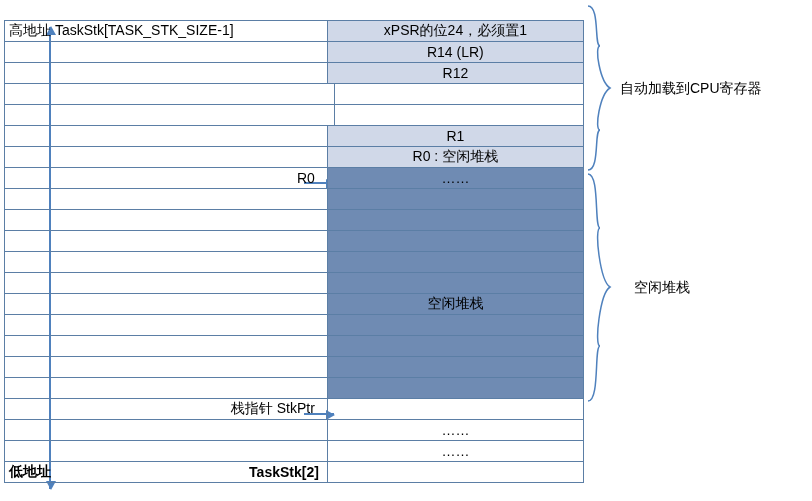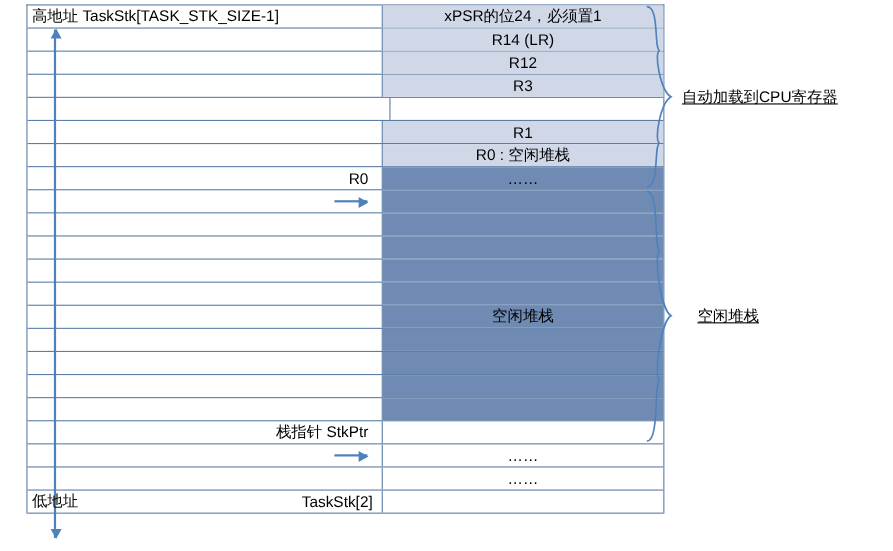--- a/index.html
+++ b/index.html
@@ -12,25 +12,24 @@
     color: #000;
   }
   .wrap {
     position: relative;
     width: 804px;
     height: 493px;
   }
   .table {
     position: absolute;
     left: 0;
-    top: 0;
+    top: 16px;
     width: 580px;
     border: 1px solid #5b7ea5;
     border-bottom: none;
-    margin-left: 20px;
   }
   .row {
     display: flex;
     height: 21px;
     border-bottom: 1px solid #5b7ea5;
   }
   .cell-l {
     width: 330px;
     border-right: 1px solid #5b7ea5;
     display: flex;
@@ -41,21 +40,21 @@
   .cell-r {
     width: 261px;
     display: flex;
     align-items: center;
     justify-content: center;
   }
   .light { background: #d0d8e8; }
   .dark  { background: #6f8bb3; }
   .left-top { justify-content: flex-start; padding-left: 4px; }
   .left-right { justify-content: flex-end; padding-right: 12px; }
-  .left-bottom { justify-content: space-between; padding: 0 8px 0 4px; }
+  .left-bottom { justify-content: space-between; padding: 0 8px 0 4px; font-weight: bold; }
 
   
   .varrow {
     position: absolute;
     left: 45px;
     top: 23px;
     width: 0;
     height: 462px;
     border-left: 2px solid #4f81bd;
     pointer-events: none;
@@ -95,21 +94,20 @@
   }
 
   
   .brace {
     position: absolute;
     left: 582px;
   }
   .label {
     position: absolute;
     white-space: nowrap;
-    text-decoration: underline;
   }
 </style>
 </head>
 <body>
 
 <div class="wrap">
 
   <div class="varrow"></div>
 
   <div class="harrow" style="top:178px"></div>
@@ -129,21 +127,20 @@
       <div class="cell-r light">R14 (LR)</div>
     </div>
 
     <div class="row">
       <div class="cell-l"></div>
       <div class="cell-r light">R12</div>
     </div>
 
     <div class="row">
       <div class="cell-l"></div>
-      <div class="cell-r light">R3</div>
     </div>
 
     <div class="row">
       <div class="cell-l"></div>
     </div>
 
     <div class="row">
       <div class="cell-l"></div>
       <div class="cell-r light">R1</div>
     </div>

